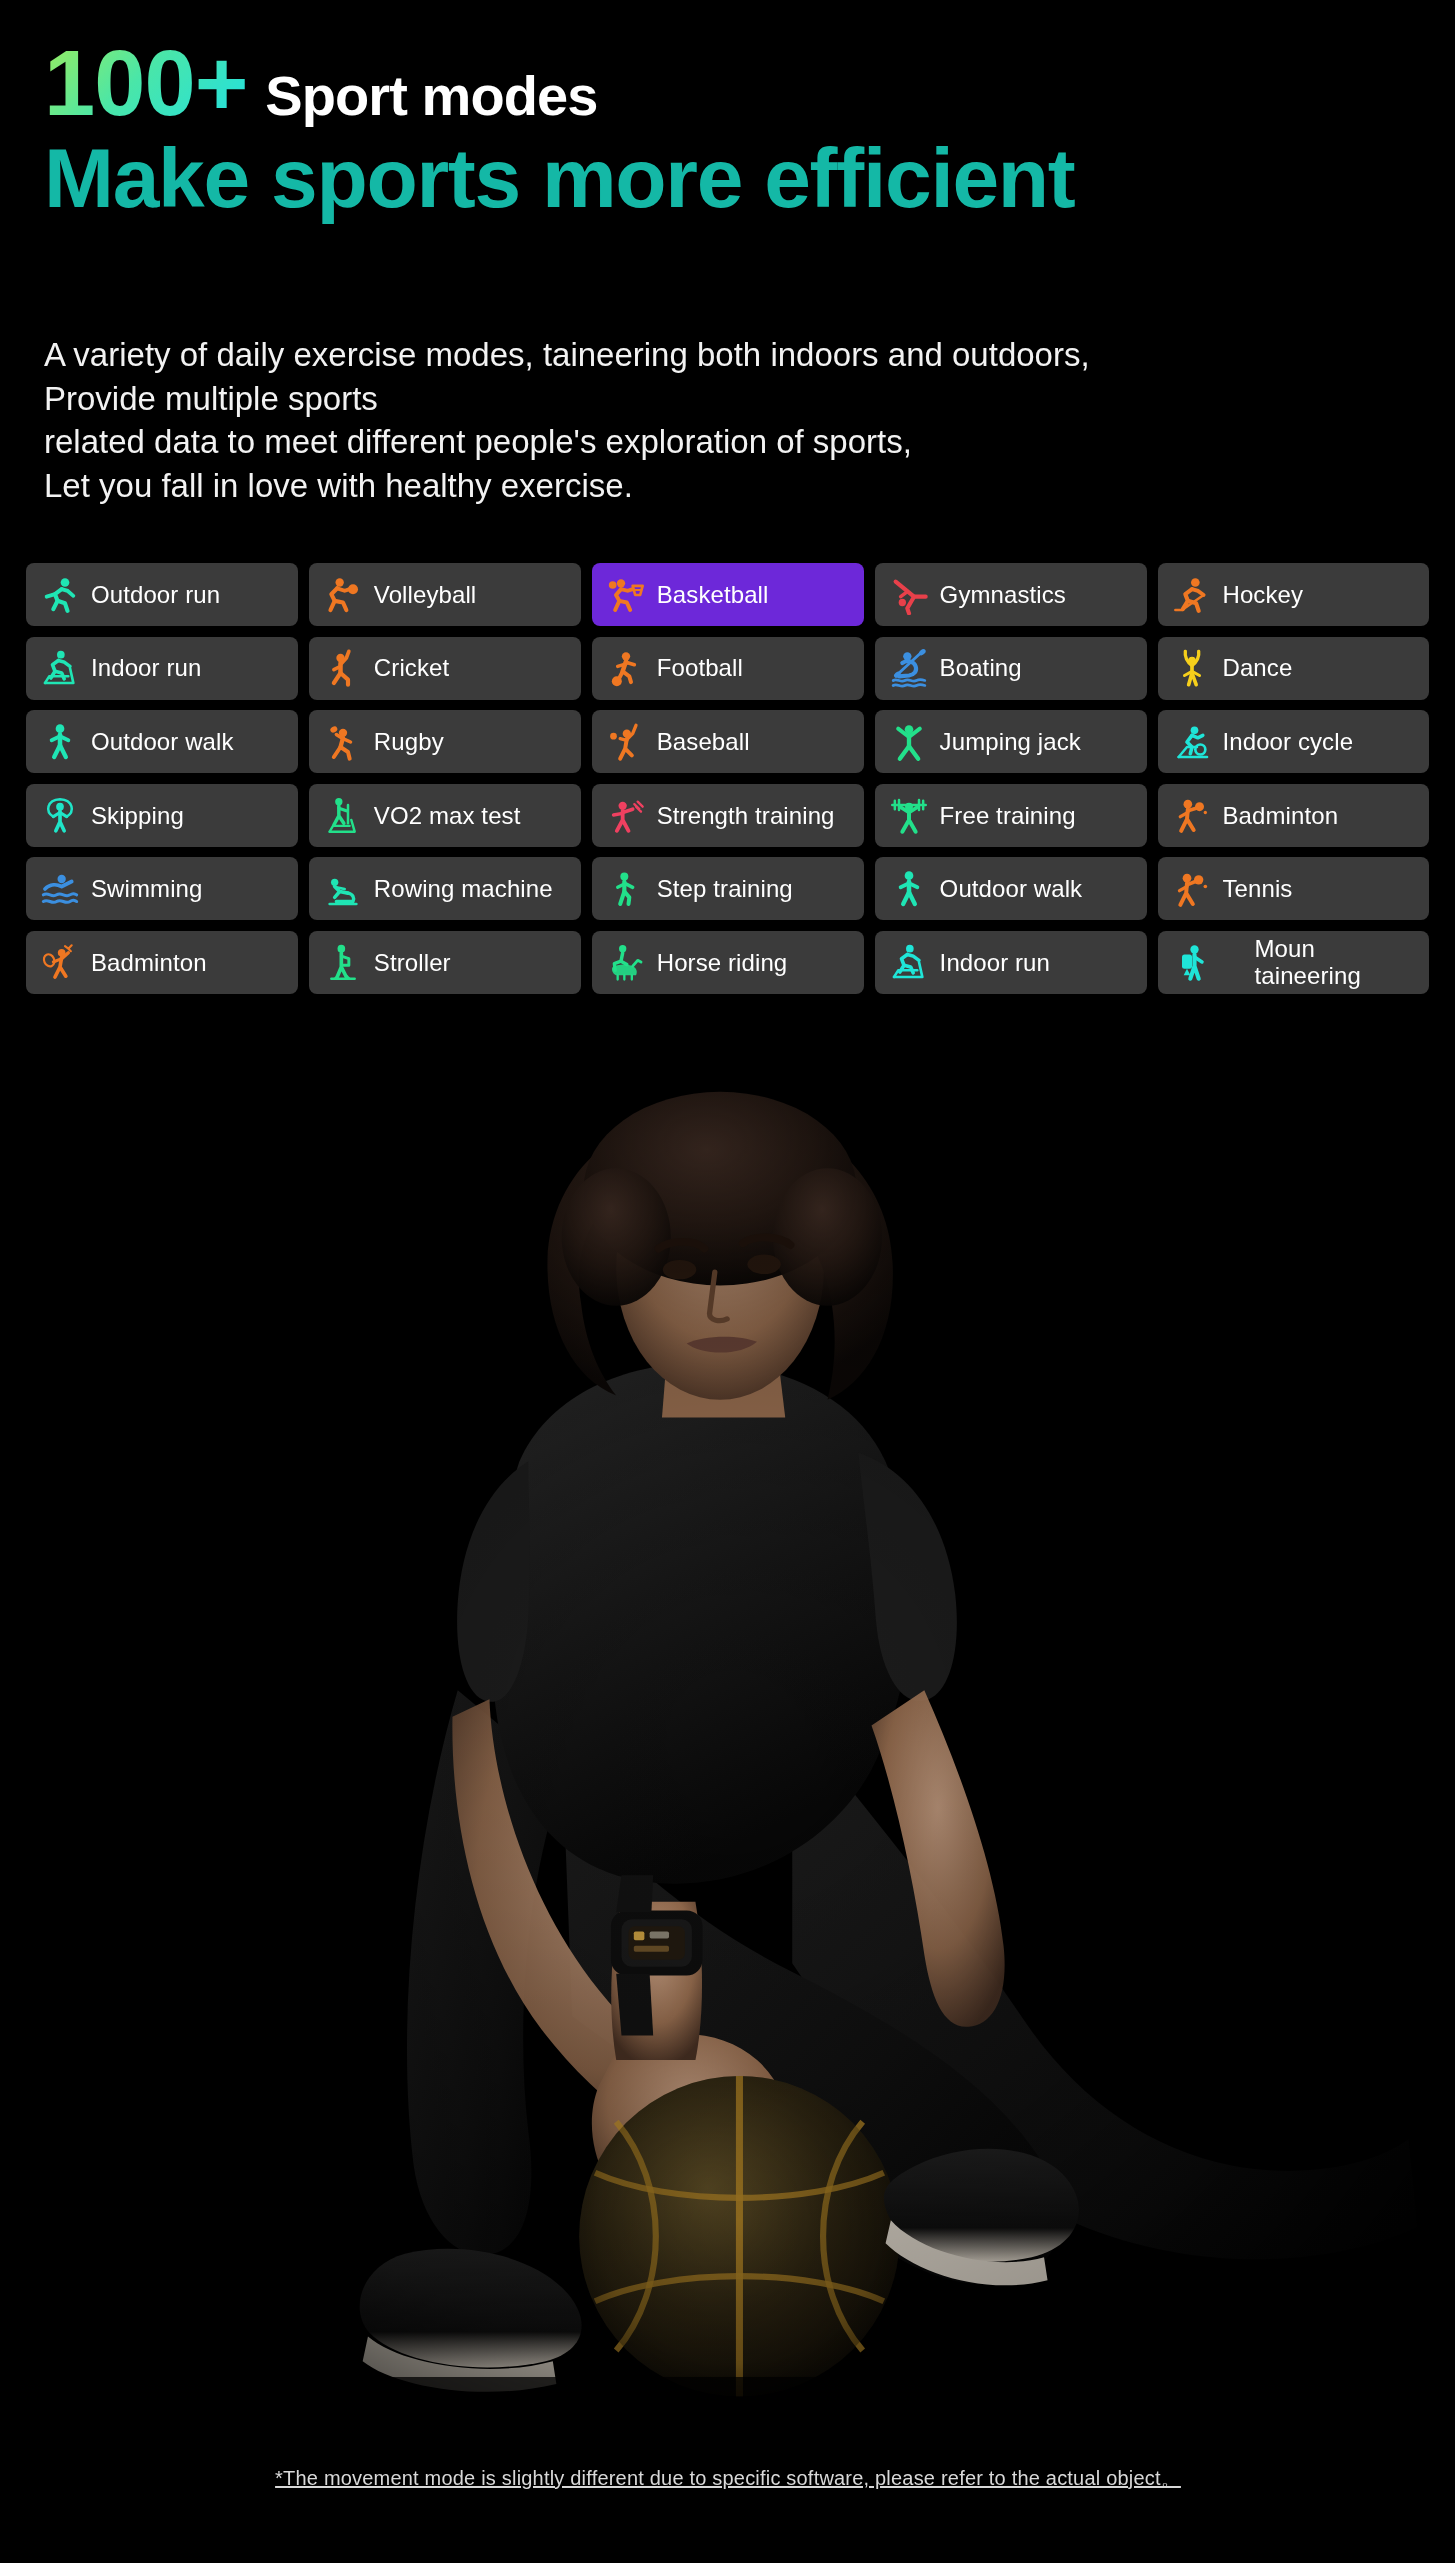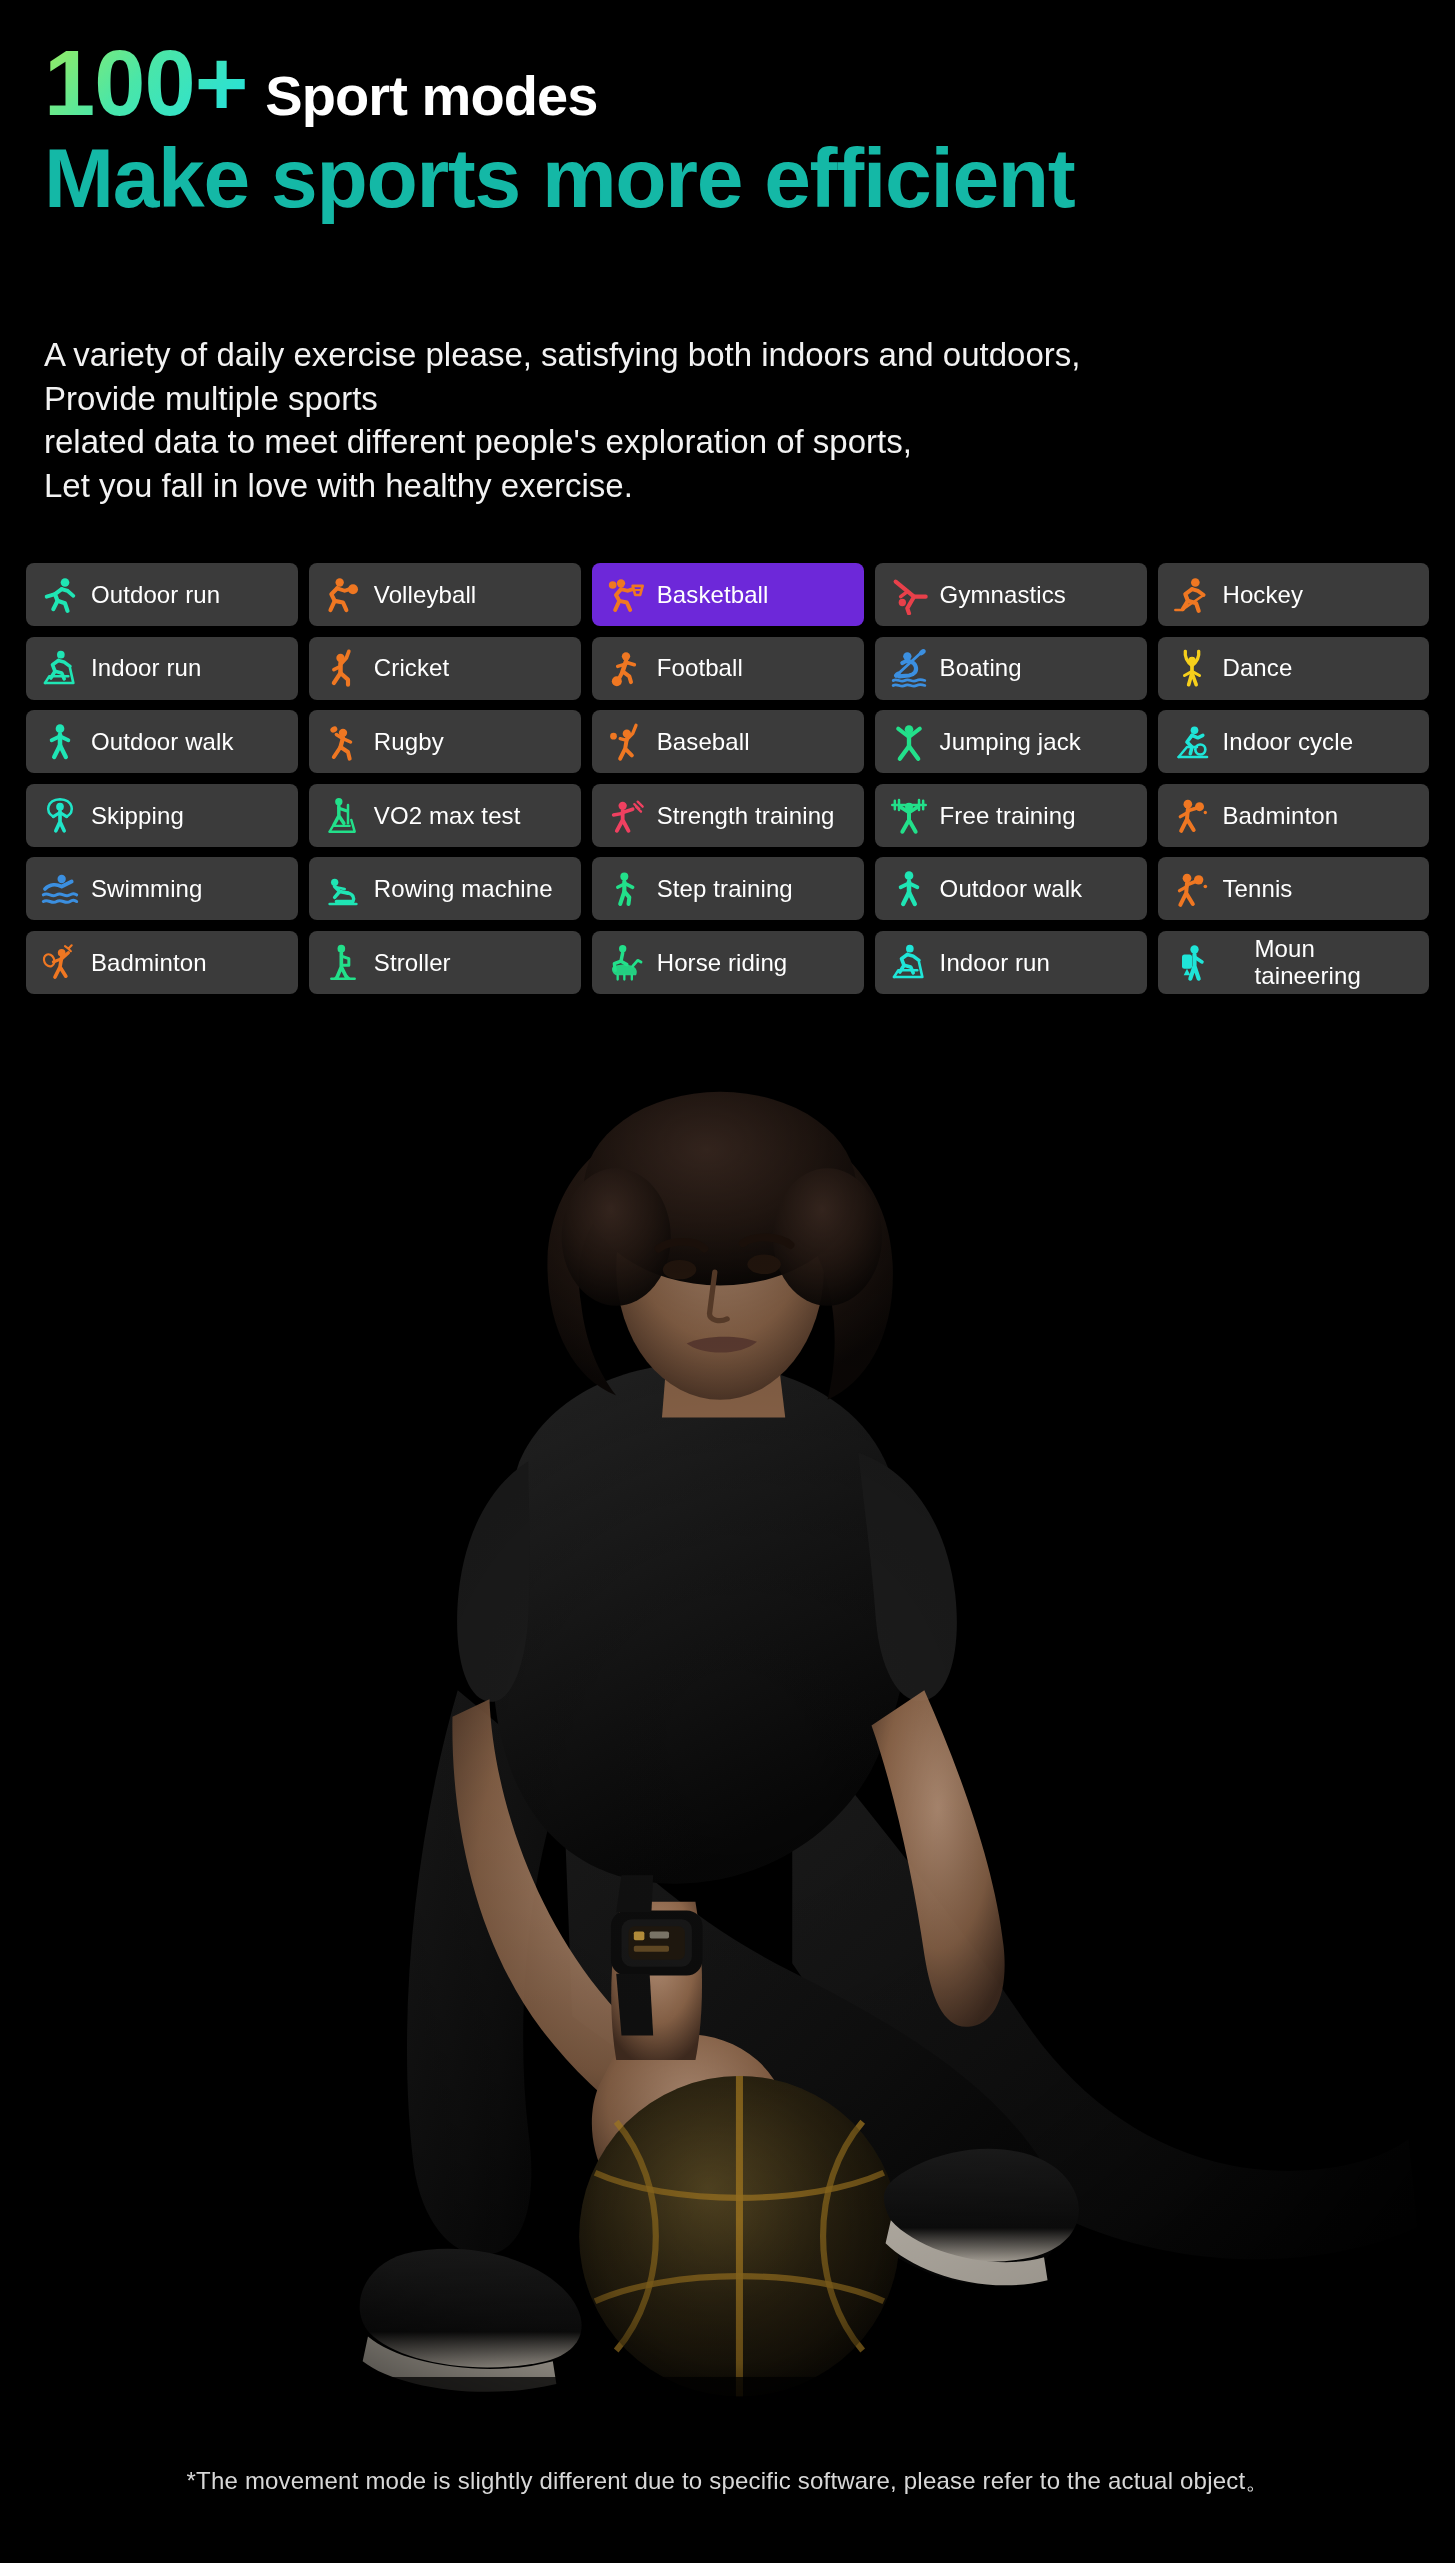--- a/index.html
+++ b/index.html
@@ -57,38 +57,38 @@
   .dots i { width:8px; height:8px; background:#fff; display:block; }
 
   
   .photo { position:absolute; left:0; top:1083px; width:1456px; height:1426px; overflow:hidden; background:#000; }
   .photo svg { position:absolute; left:0; top:0; width:1456px; height:1426px; }
 
   
   .footer {
     position:absolute; left:0; top:2465px; width:1456px; text-align:center;
   }
-  .footer span { font-size:24px; color:#d8d8d8; letter-spacing:0.2px; }
+  .footer span { font-size:20px; color:#d8d8d8; letter-spacing:0.2px;text-decoration:underline; }
 </style>
 </head>
 <body>
 
 <div class="page">
 
   <div class="headline-block">
     <div class="headline-row">
       <span class="h-num">100+</span><span class="h-main">Sport modes</span>
     </div>
     <div class="headline-row2">
       <span class="h-main2">Make sports more efficient</span>
     </div>
   </div>
 
   <div class="desc">
-    <p>A variety of daily exercise please, satisfying both indoors and outdoors,</p>
+    <p>A variety of daily exercise modes, taineering both indoors and outdoors,</p>
     <p>Provide multiple sports</p>
     <p>related data to meet different people's exploration of sports,</p>
     <p>Let you fall in love with healthy exercise.</p>
   </div>
 
   <div class="grid" id="sport-grid">
       <div class="card" style="background: rgb(59, 59, 59);">
         <span class="ic" style="color: rgb(31, 229, 180);">
           <svg viewBox="0 0 48 48">
             <circle cx="30" cy="9" r="5.2" fill="currentColor"></circle>

